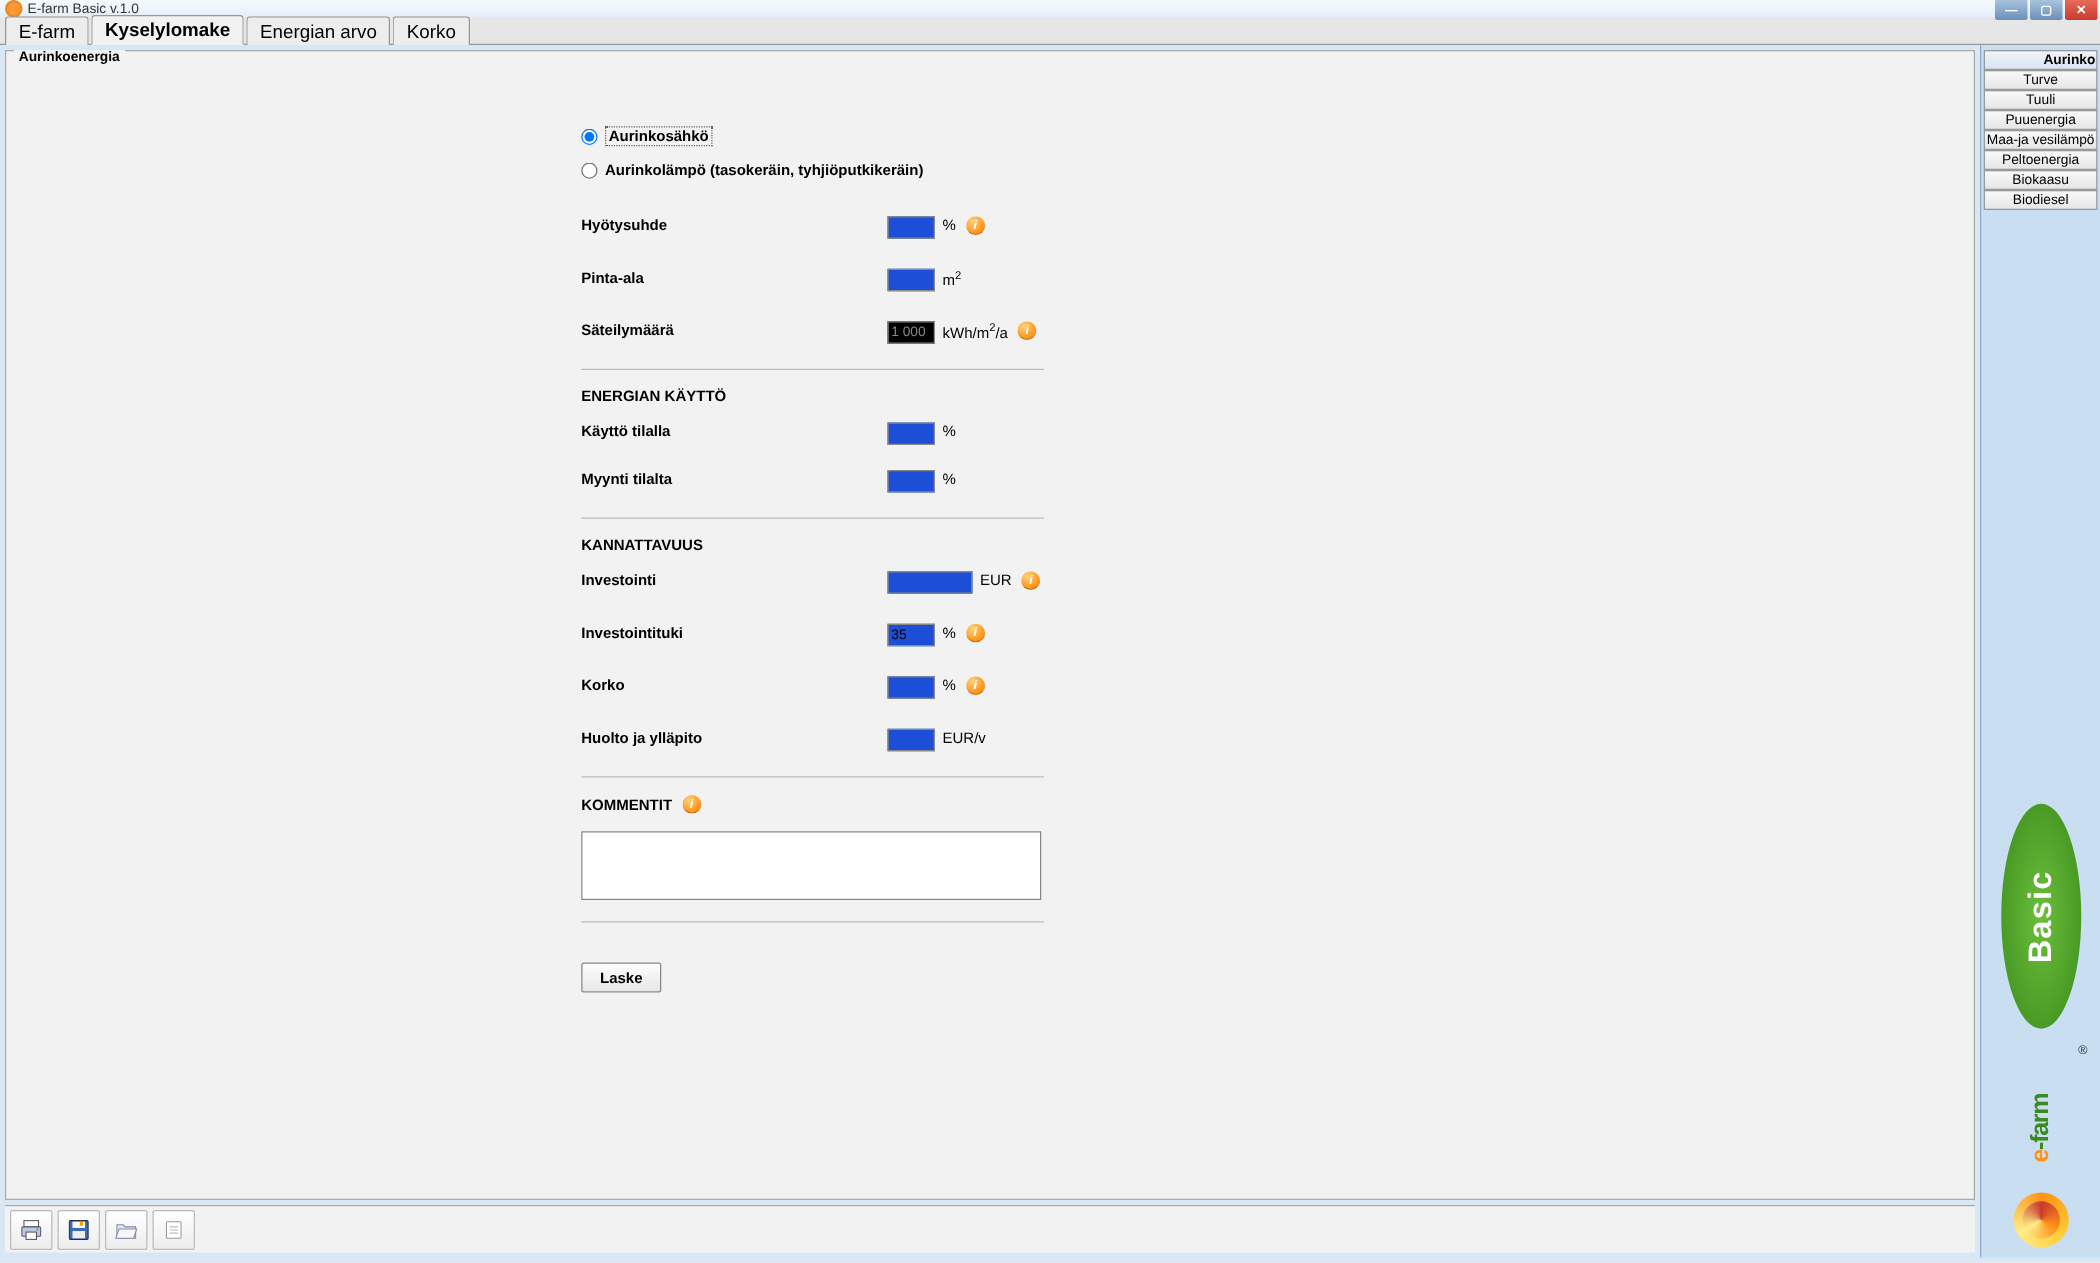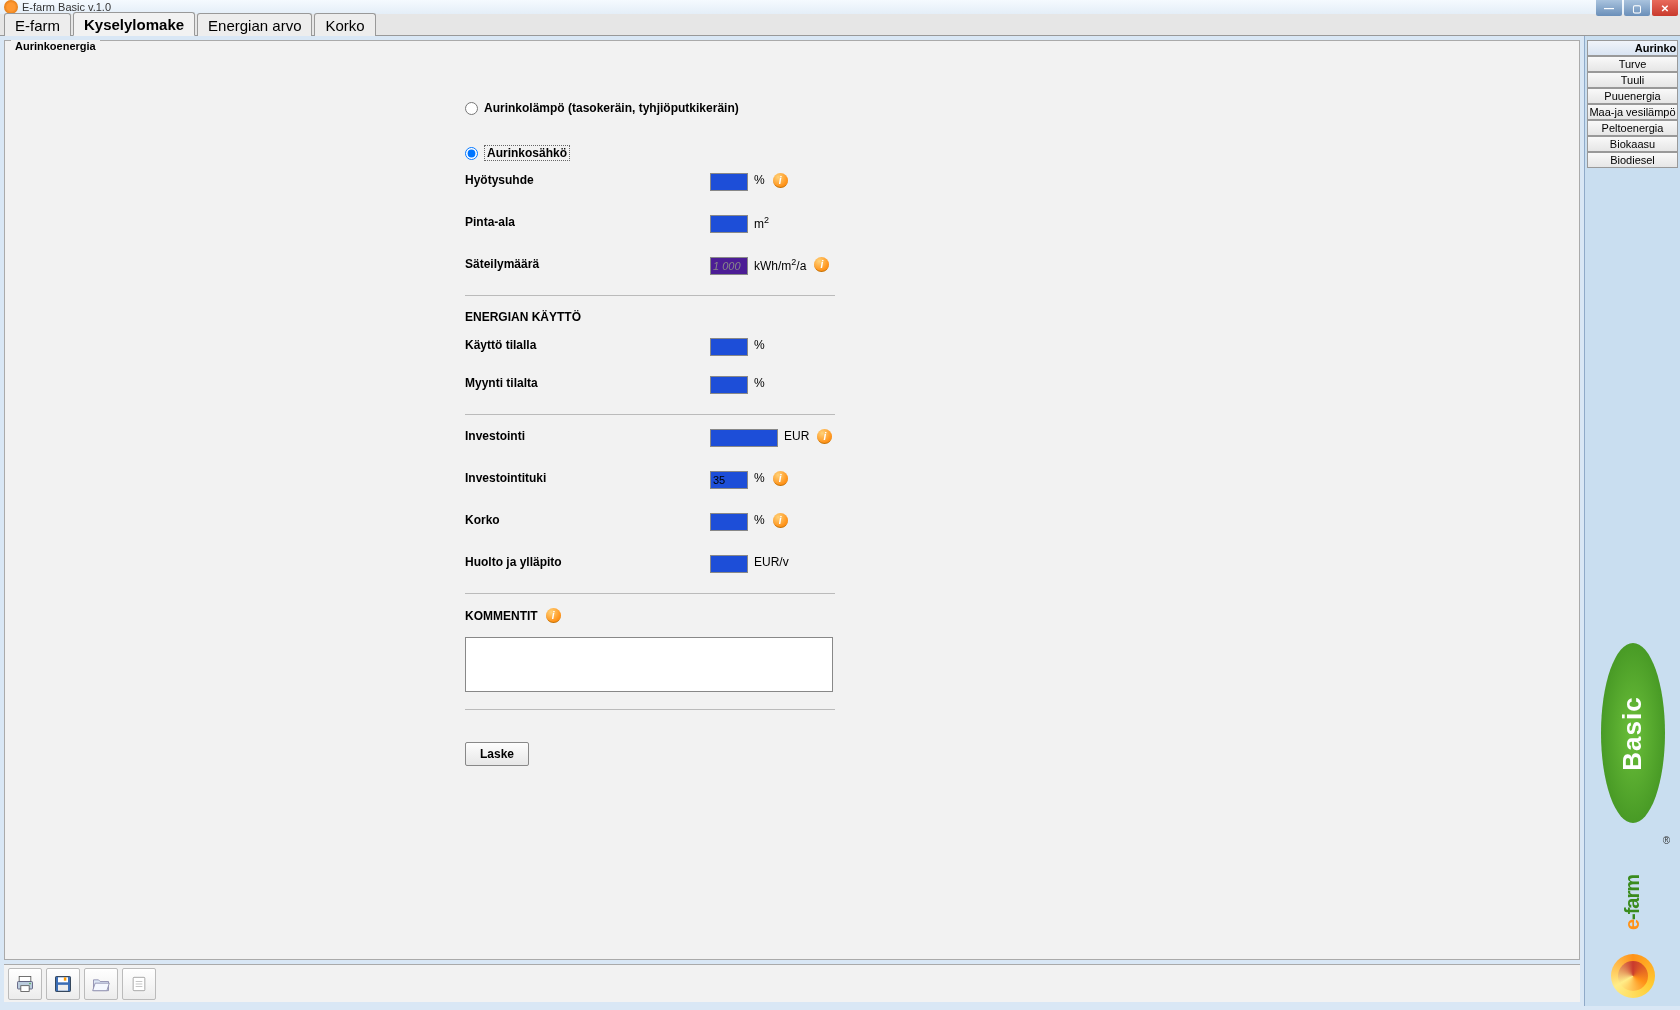--- a/index.html
+++ b/index.html
@@ -32,21 +32,21 @@
   .radio-row { display: flex; align-items: center; margin-bottom: 12px; font-size: 12px; }
   .radio-row input[type=radio] { margin-right: 6px; }
   .radio-row label { font-weight: bold; }
   .radio-row.sel label { border: 1px dotted #666; padding: 0 2px; }
   
   .field-row { display: flex; align-items: flex-start; height: 20px; margin-bottom: 18px; }
   .field-row.more-space { margin-bottom: 22px; }
   .field-label { width: 245px; font-weight: bold; font-size: 12px; }
   .field-input { width: 38px; height: 18px; border: 1px solid #888; background: #1d4ed8; font-size: 11px; padding: 0 2px; text-align: left; }
   .field-input.wide { width: 68px; }
-  .field-input.disabled { background: #4c1d95; color: #888; font-style: italic; }
+  .field-input.disabled { background: #000000; color: #888; }
   .field-unit { margin-left: 6px; font-size: 12px; white-space: nowrap; }
   .info-icon { width: 15px; height: 15px; border-radius: 50%; background: radial-gradient(circle at 35% 30%, #ffd27a, #ff9218 70%); display: inline-flex; align-items: center; justify-content: center; font-style: italic; font-weight: bold; color: #fff; font-size: 10px; margin-left: 8px; border-bottom: 1px solid #c57000; }
   
   .section-hdr { font-weight: bold; font-size: 12px; margin: 0 0 14px 0; display: flex; align-items: center; }
   .divider { border-top: 1px solid #bbb; margin: 0 0 14px 0; width: 370px; }
   
   .comment-box { width: 368px; height: 55px; border: 1px solid #888; background: #fff; resize: none; font-family: inherit; font-size: 12px; padding: 4px; }
   
   .action-btn { margin-top: 18px; padding: 4px 14px; background: linear-gradient(#fdfdfd,#e7e7e7); border: 1px solid #888; border-radius: 2px; font-size: 12px; font-weight: bold; cursor: pointer; }
   
@@ -92,28 +92,28 @@
 </div>
 
 <div class="main-area">
   <div class="content-wrap">
     <div class="content-panel">
       <div class="panel-title">Aurinkoenergia</div>
       <div class="panel-inner">
         <div class="form-block">
 
           
+          <div class="radio-row sel">
+            <input type="radio" name="solar" checked="" style="">
+            <label>Aurinkosähkö</label>
+          </div>
           <div class="radio-row" style="margin-bottom:30px;">
             <input type="radio" name="solar" style="">
             <label>Aurinkolämpö (tasokeräin, tyhjiöputkikeräin)</label>
           </div>
-          <div class="radio-row sel">
-            <input type="radio" name="solar" checked="" style="">
-            <label>Aurinkosähkö</label>
-          </div>
 
           
           <div class="field-row more-space">
             <div class="field-label">Hyötysuhde</div>
             <input class="field-input" value="" style="">
             <span class="field-unit">%</span>
             <span class="info-icon">i</span>
           </div>
 
           
@@ -143,20 +143,21 @@
           </div>
           <div class="field-row">
             <div class="field-label">Myynti tilalta</div>
             <input class="field-input" value="" style="">
             <span class="field-unit">%</span>
           </div>
 
           <div class="divider"></div>
 
           
+          <div class="section-hdr">KANNATTAVUUS</div>
 
           <div class="field-row more-space">
             <div class="field-label">Investointi</div>
             <input class="field-input wide" value="" style="">
             <span class="field-unit">EUR</span>
             <span class="info-icon">i</span>
           </div>
 
           <div class="field-row more-space">
             <div class="field-label">Investointituki</div>

